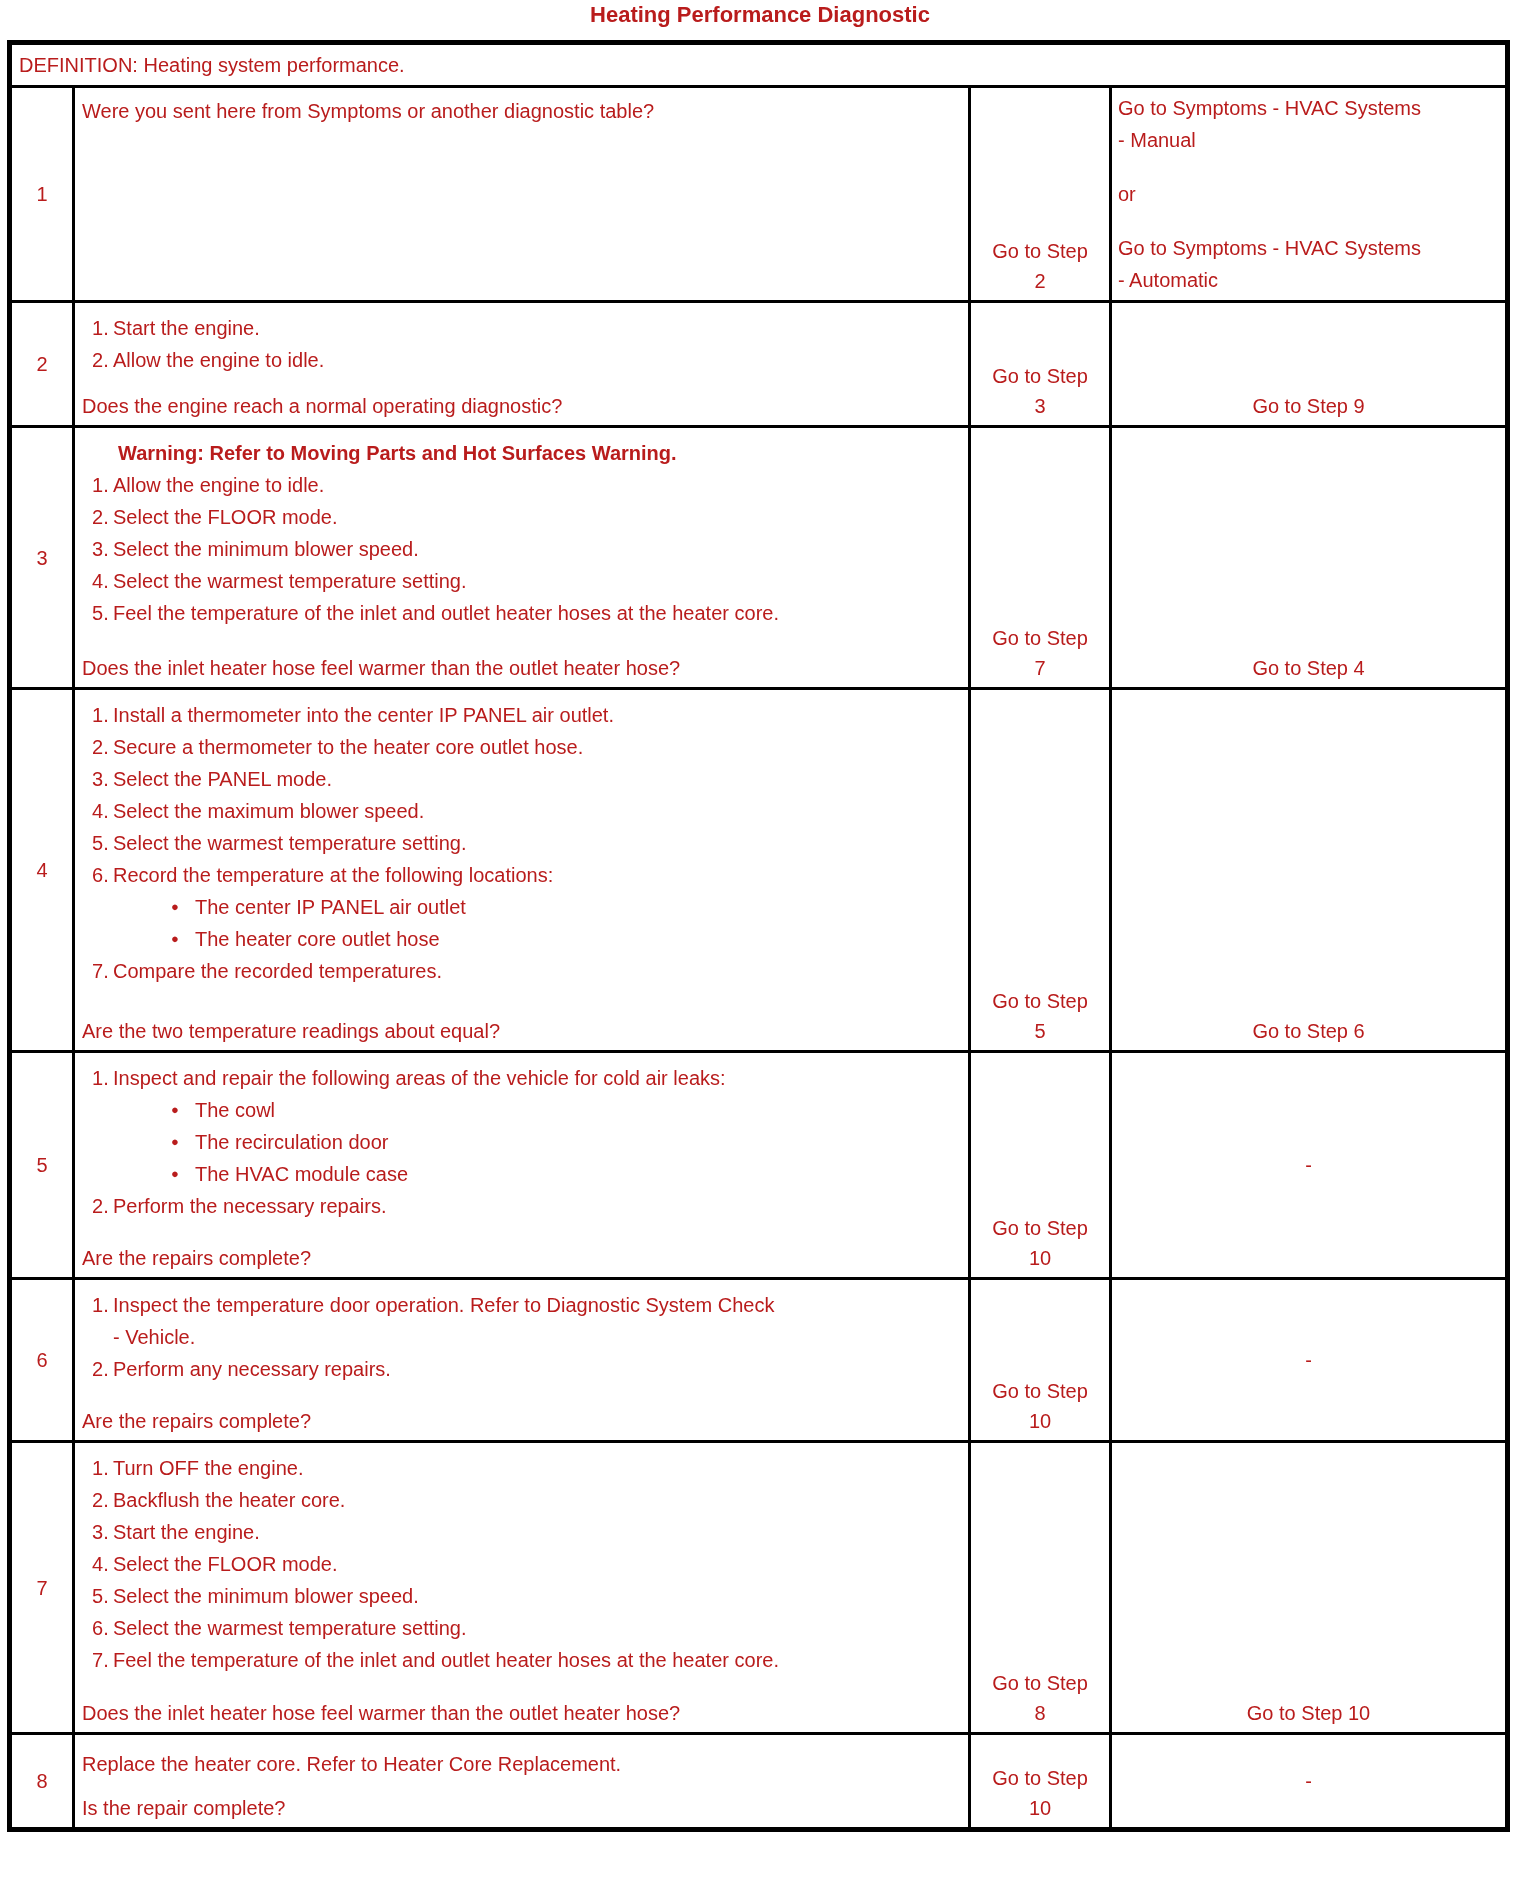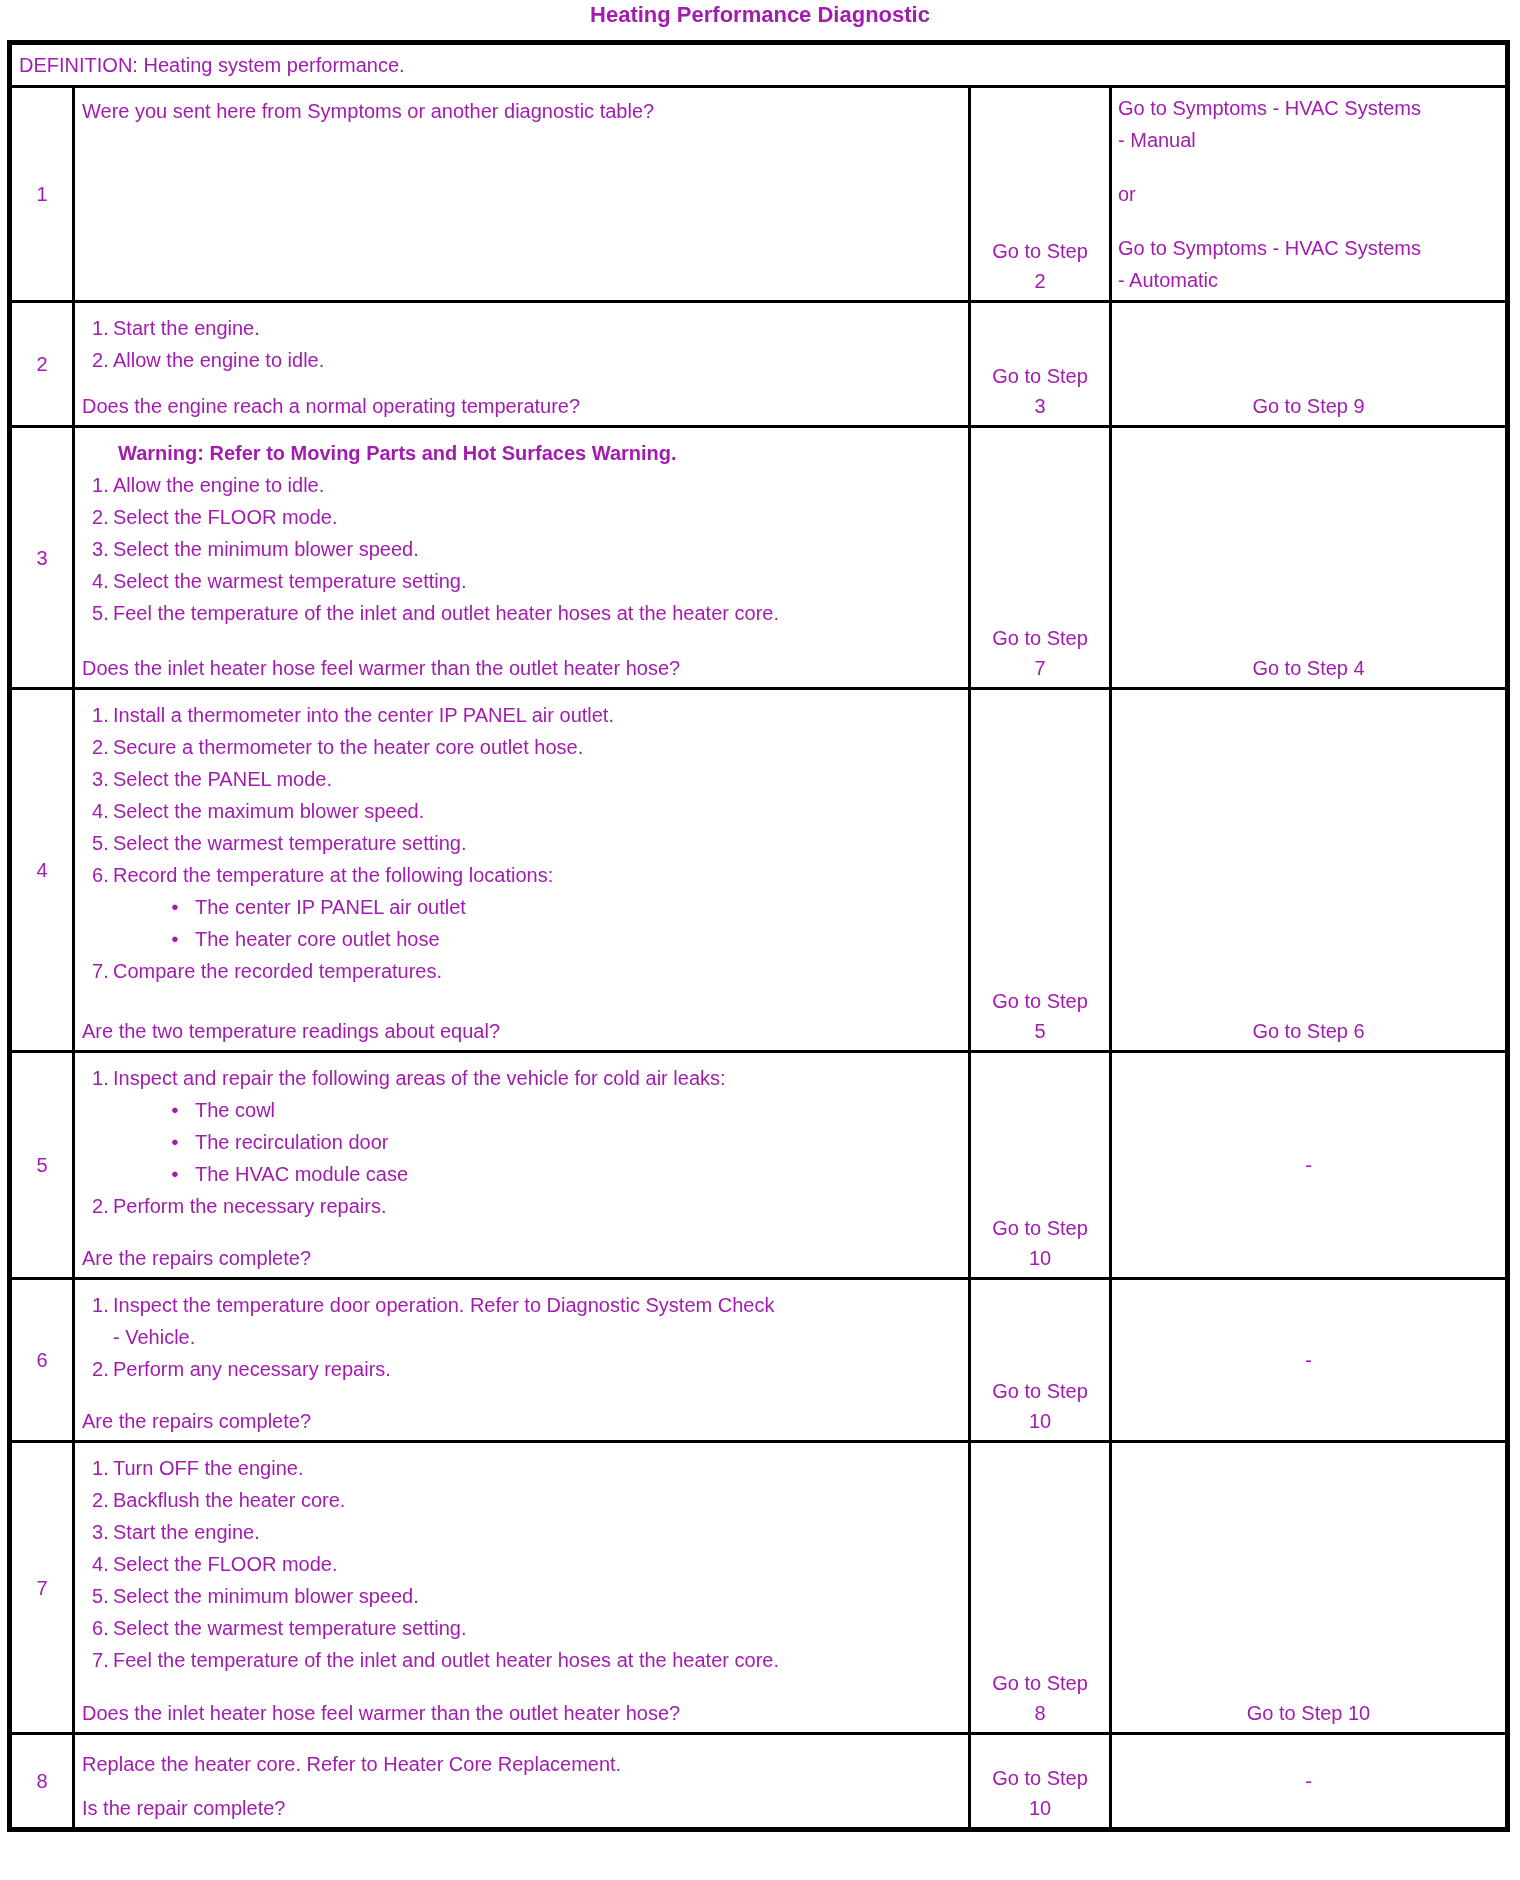--- a/index.html
+++ b/index.html
@@ -1,19 +1,19 @@
 <!DOCTYPE html>
 <html><head>
 <meta charset="utf-8">
 <style>
   html,body{margin:0;padding:0;background:#fff;}
   .page{
     position:relative;
     width:1520px;height:1880px;
-    background:#fff;color:#a21caf;
+    background:#fff;color:#b91c1c;
     font-family:"Liberation Sans",sans-serif;
     font-size:20px;
   }
   .title{
     position:absolute;top:2px;left:0;width:100%;
     text-align:center;font-size:22px;font-weight:bold;
   }
   table.diag{
     position:absolute;left:7px;top:40px;
     width:1498px;
@@ -117,21 +117,21 @@
 
     <tr class="r2">
       <td>
         <div class="vcenter">2</div>
       </td>
       <td>
         <div class="alist">
           <div class="li">Start the engine.</div>
           <div class="li">Allow the engine to idle.</div>
         </div>
-        <div class="question">Does the engine reach a normal operating temperature?</div>
+        <div class="question">Does the engine reach a normal operating diagnostic?</div>
       </td>
       <td>
         <div class="goto">Go to Step
 3</div>
       </td>
       <td>
         <div class="goto">Go to Step 9</div>
       </td>
     </tr>
 

